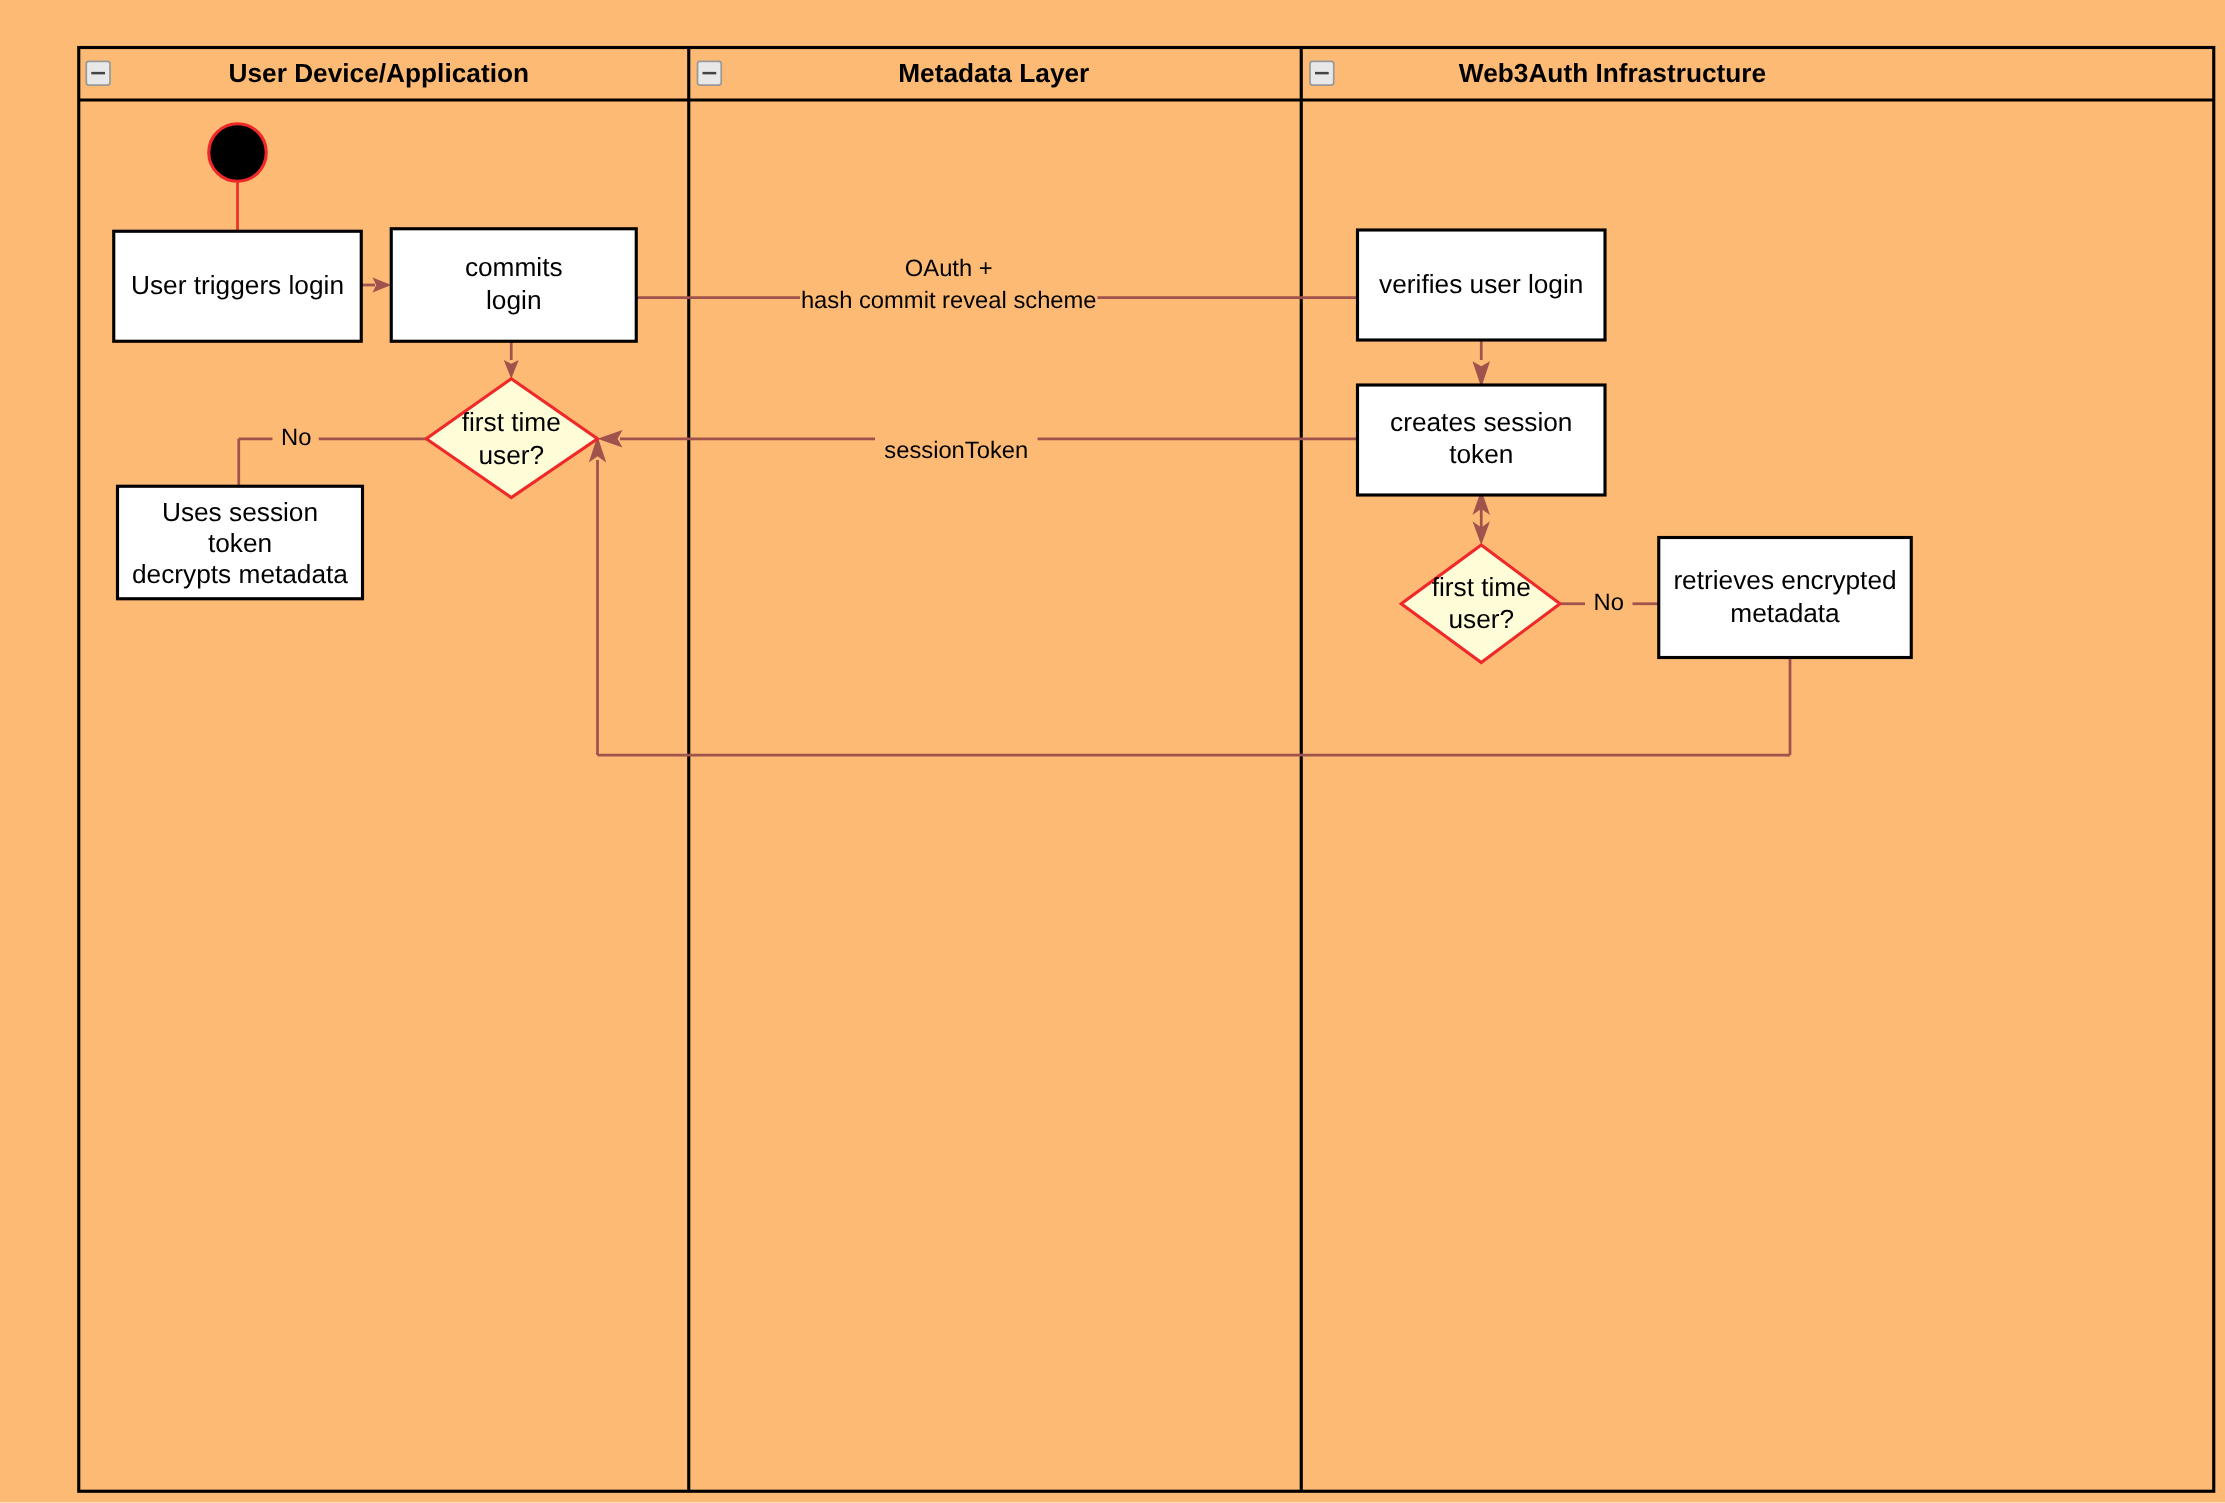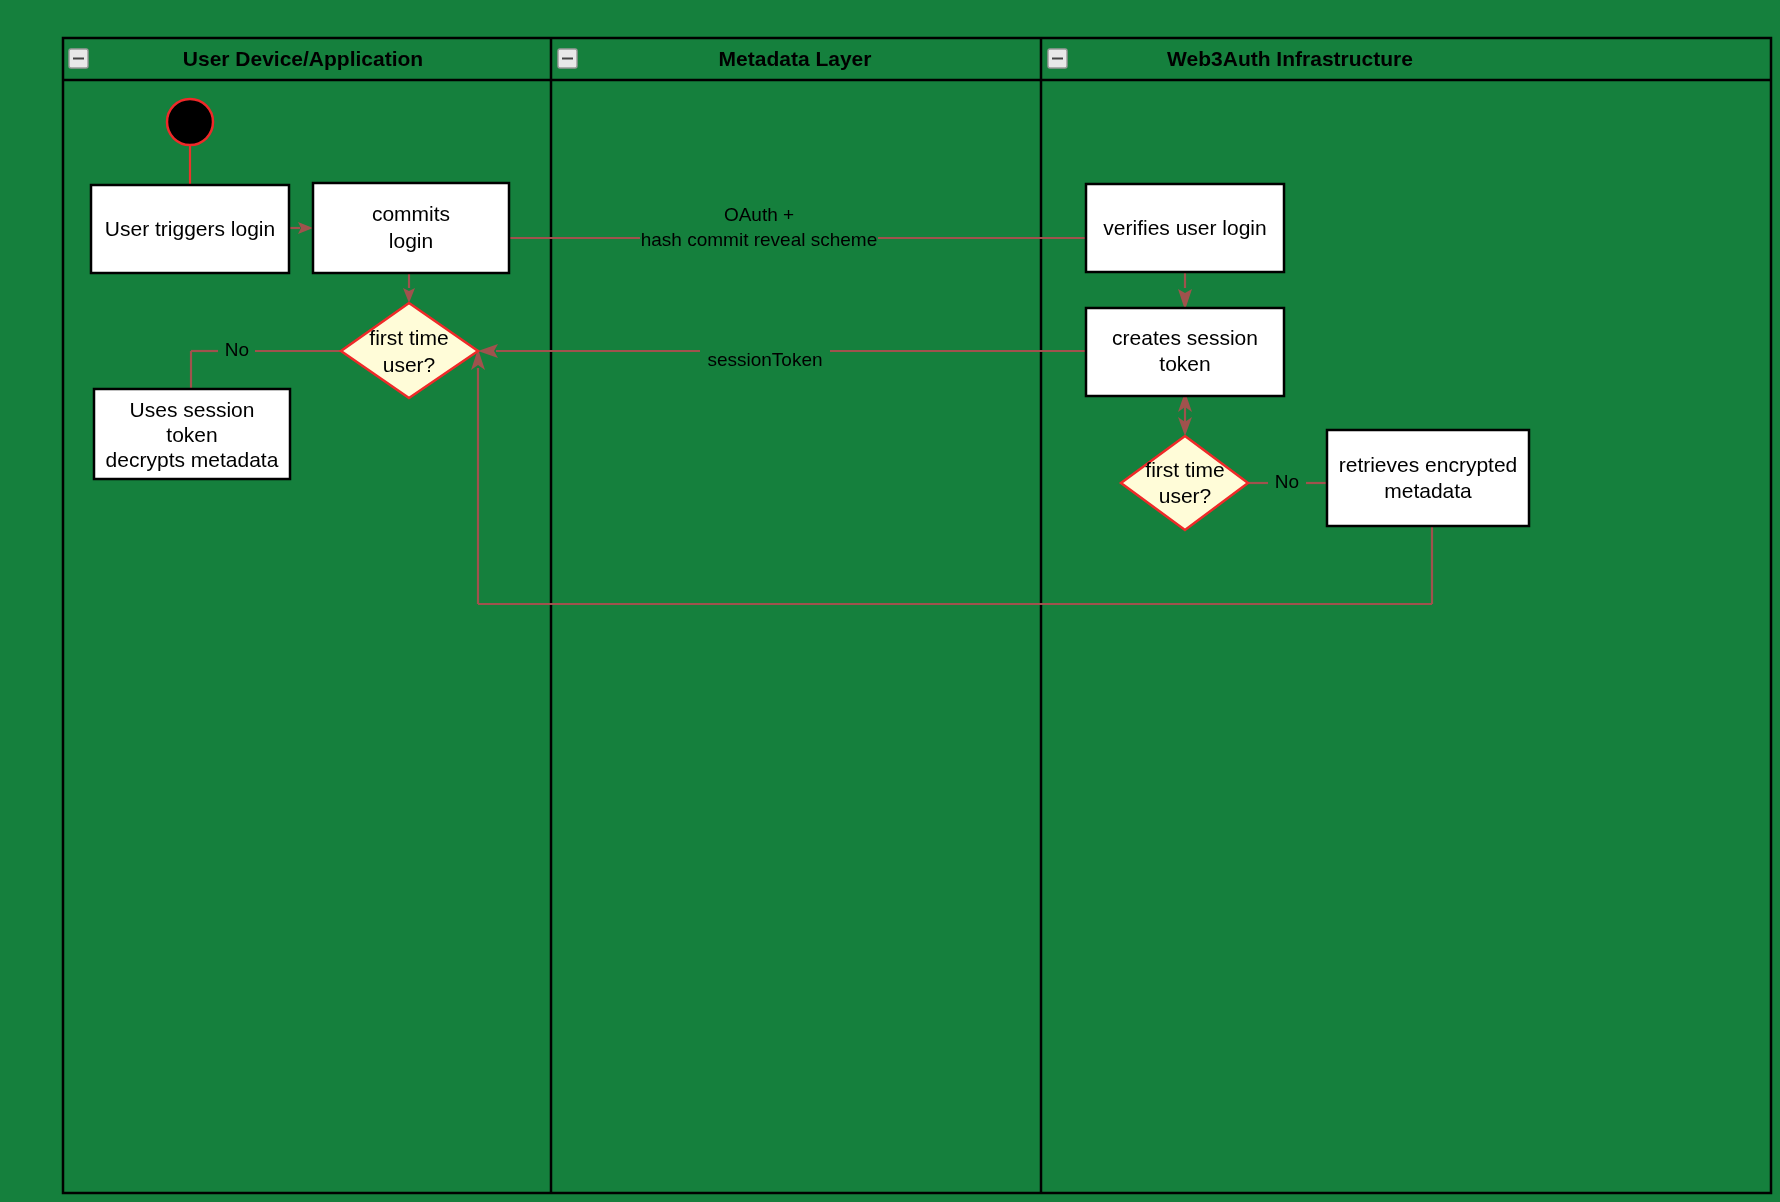--- a/index.html
+++ b/index.html
@@ -10,21 +10,21 @@
   body {
     width: 1780px;
     height: 1202px;
     font-family: "Liberation Sans", sans-serif;
     overflow: hidden;
   }
   #canvas {
     position: relative;
     width: 1780px;
     height: 1202px;
-    background: #15803d;
+    background: #fdba74;
   }
   svg.diagram {
     position: absolute;
     top: 0;
     left: 0;
     width: 1780px;
     height: 1202px;
   }
   .lane-title {
     font-family: "Liberation Sans", sans-serif;

